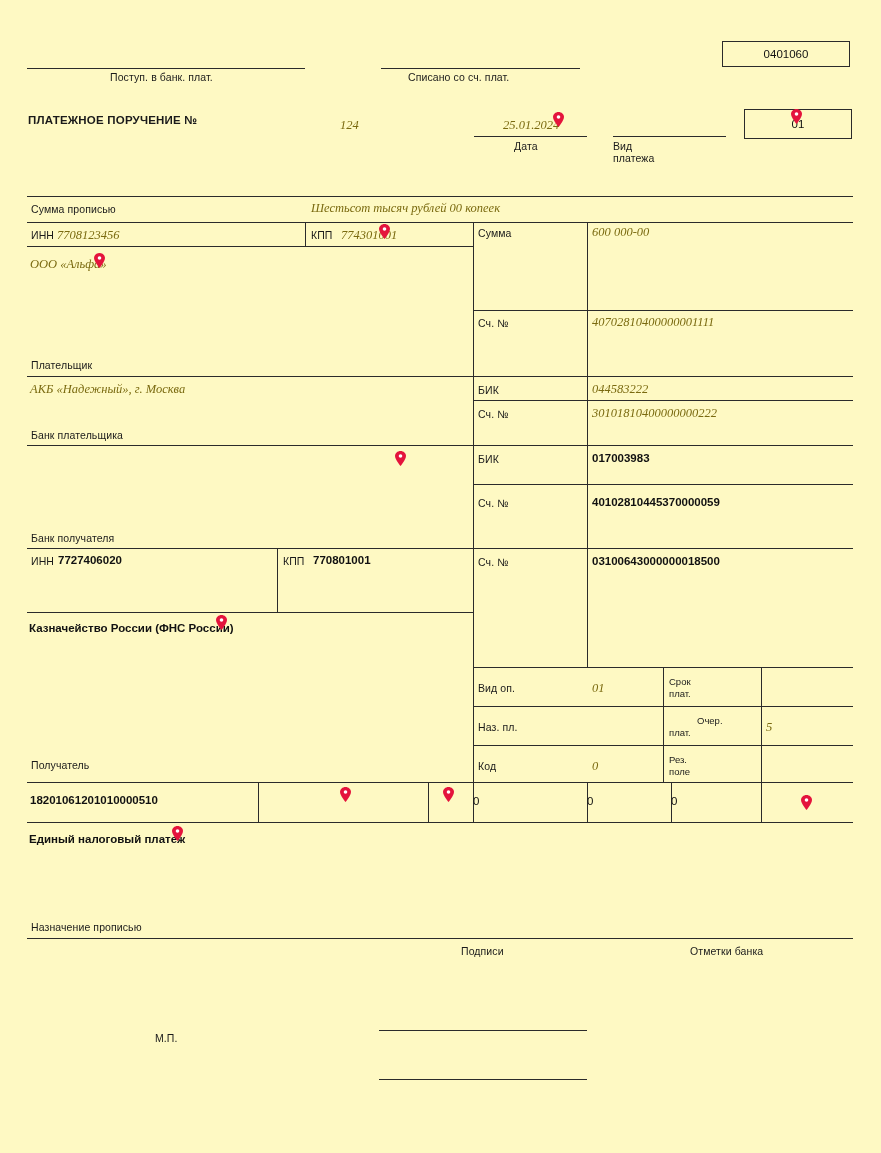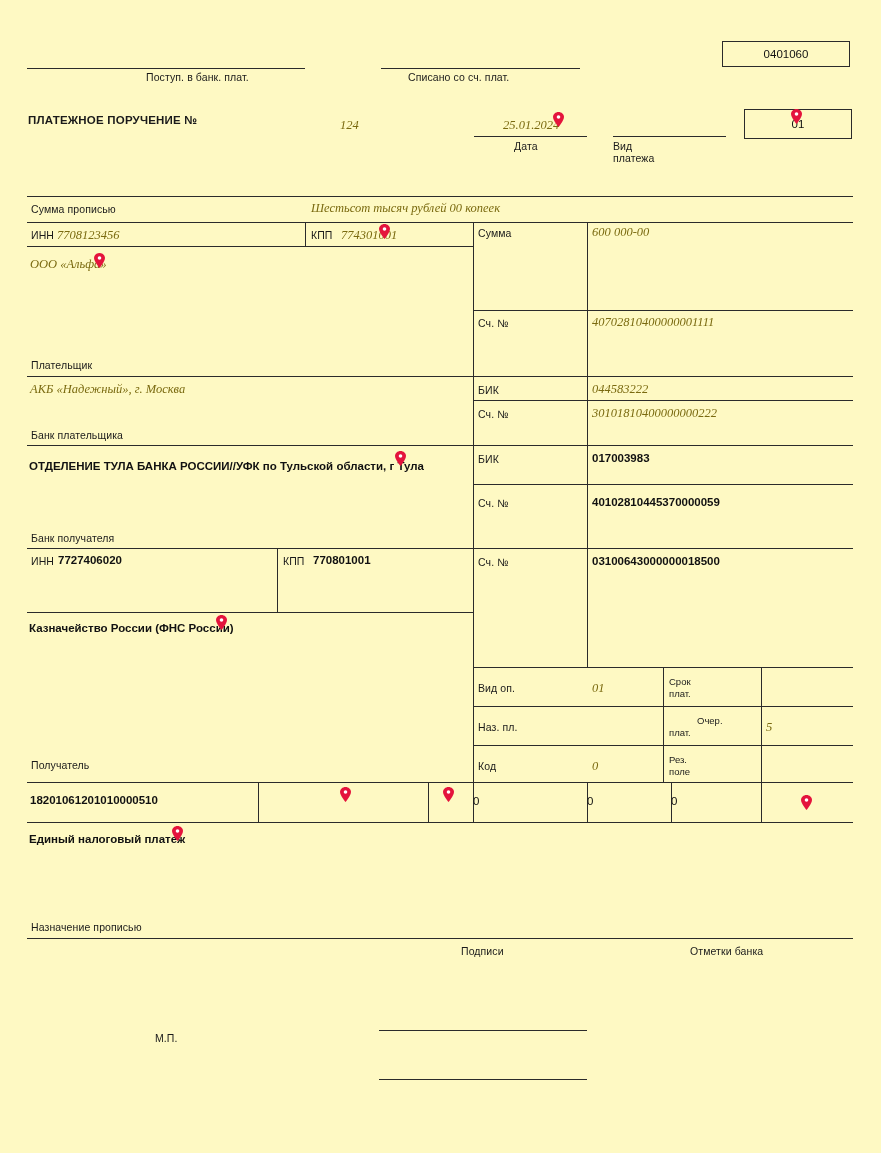--- a/index.html
+++ b/index.html
@@ -88,21 +88,21 @@
 <body>
 
 <div id="page">
 
   <div class="abs" style="left:722px; top:41px;">
     <div class="formcode-box">0401060</div>
   </div>
 
   <div class="ln hl" style="left:27px; top:68px; width:278px;"></div>
   <div class="ln hl" style="left:381px; top:68px; width:199px;"></div>
-  <div class="abs lbl" style="left:110px; top:71px;margin-left:36px;">Поступ. в банк. плат.</div>
+  <div class="abs lbl" style="left:110px; top:71px;">Поступ. в банк. плат.</div>
   <div class="abs lbl" style="left:408px; top:71px;">Списано со сч. плат.</div>
 
   <div class="abs title" style="left:28px; top:114px;">ПЛАТЕЖНОЕ ПОРУЧЕНИЕ №</div>
   <div class="abs val-hand" style="left:340px; top:118px;">124</div>
 
   <div class="abs val-hand" style="left:503px; top:118px;">25.01.2024</div>
   <div class="ln hl" style="left:474px; top:136px; width:113px;"></div>
   <div class="abs lbl" style="left:514px; top:140px;">Дата</div>
 
   <div class="ln hl" style="left:613px; top:136px; width:113px;"></div>
@@ -131,21 +131,20 @@
   <div class="ln vl" style="left:305px; top:222px; height:24px;"></div>
 
   <div class="abs val-hand" style="left:30px; top:257px;">ООО «Альфа»</div>
   <div class="abs lbl" style="left:31px; top:359px;">Плательщик</div>
   <div class="ln hl" style="left:27px; top:376px; width:826px;"></div>
 
   <div class="abs val-hand" style="left:30px; top:382px;">АКБ «Надежный», г. Москва</div>
   <div class="abs lbl" style="left:31px; top:429px;">Банк плательщика</div>
   <div class="ln hl" style="left:27px; top:445px; width:826px;"></div>
 
-  <div class="abs val-bold" style="left:29px; top:460px;">ОТДЕЛЕНИЕ ТУЛА БАНКА РОССИИ//УФК по Тульской области, г Тула</div>
   <div class="abs lbl" style="left:31px; top:532px;">Банк получателя</div>
   <div class="ln hl" style="left:27px; top:548px; width:826px;"></div>
 
   <div class="abs lbl" style="left:31px; top:555px;">ИНН</div>
   <div class="abs val-bold" style="left:58px; top:554px;">7727406020</div>
   <div class="abs lbl" style="left:283px; top:555px;">КПП</div>
   <div class="abs val-bold" style="left:313px; top:554px;">770801001</div>
   <div class="ln vl" style="left:277px; top:548px; height:64px;"></div>
   <div class="ln hl" style="left:27px; top:612px; width:446px;"></div>
 

